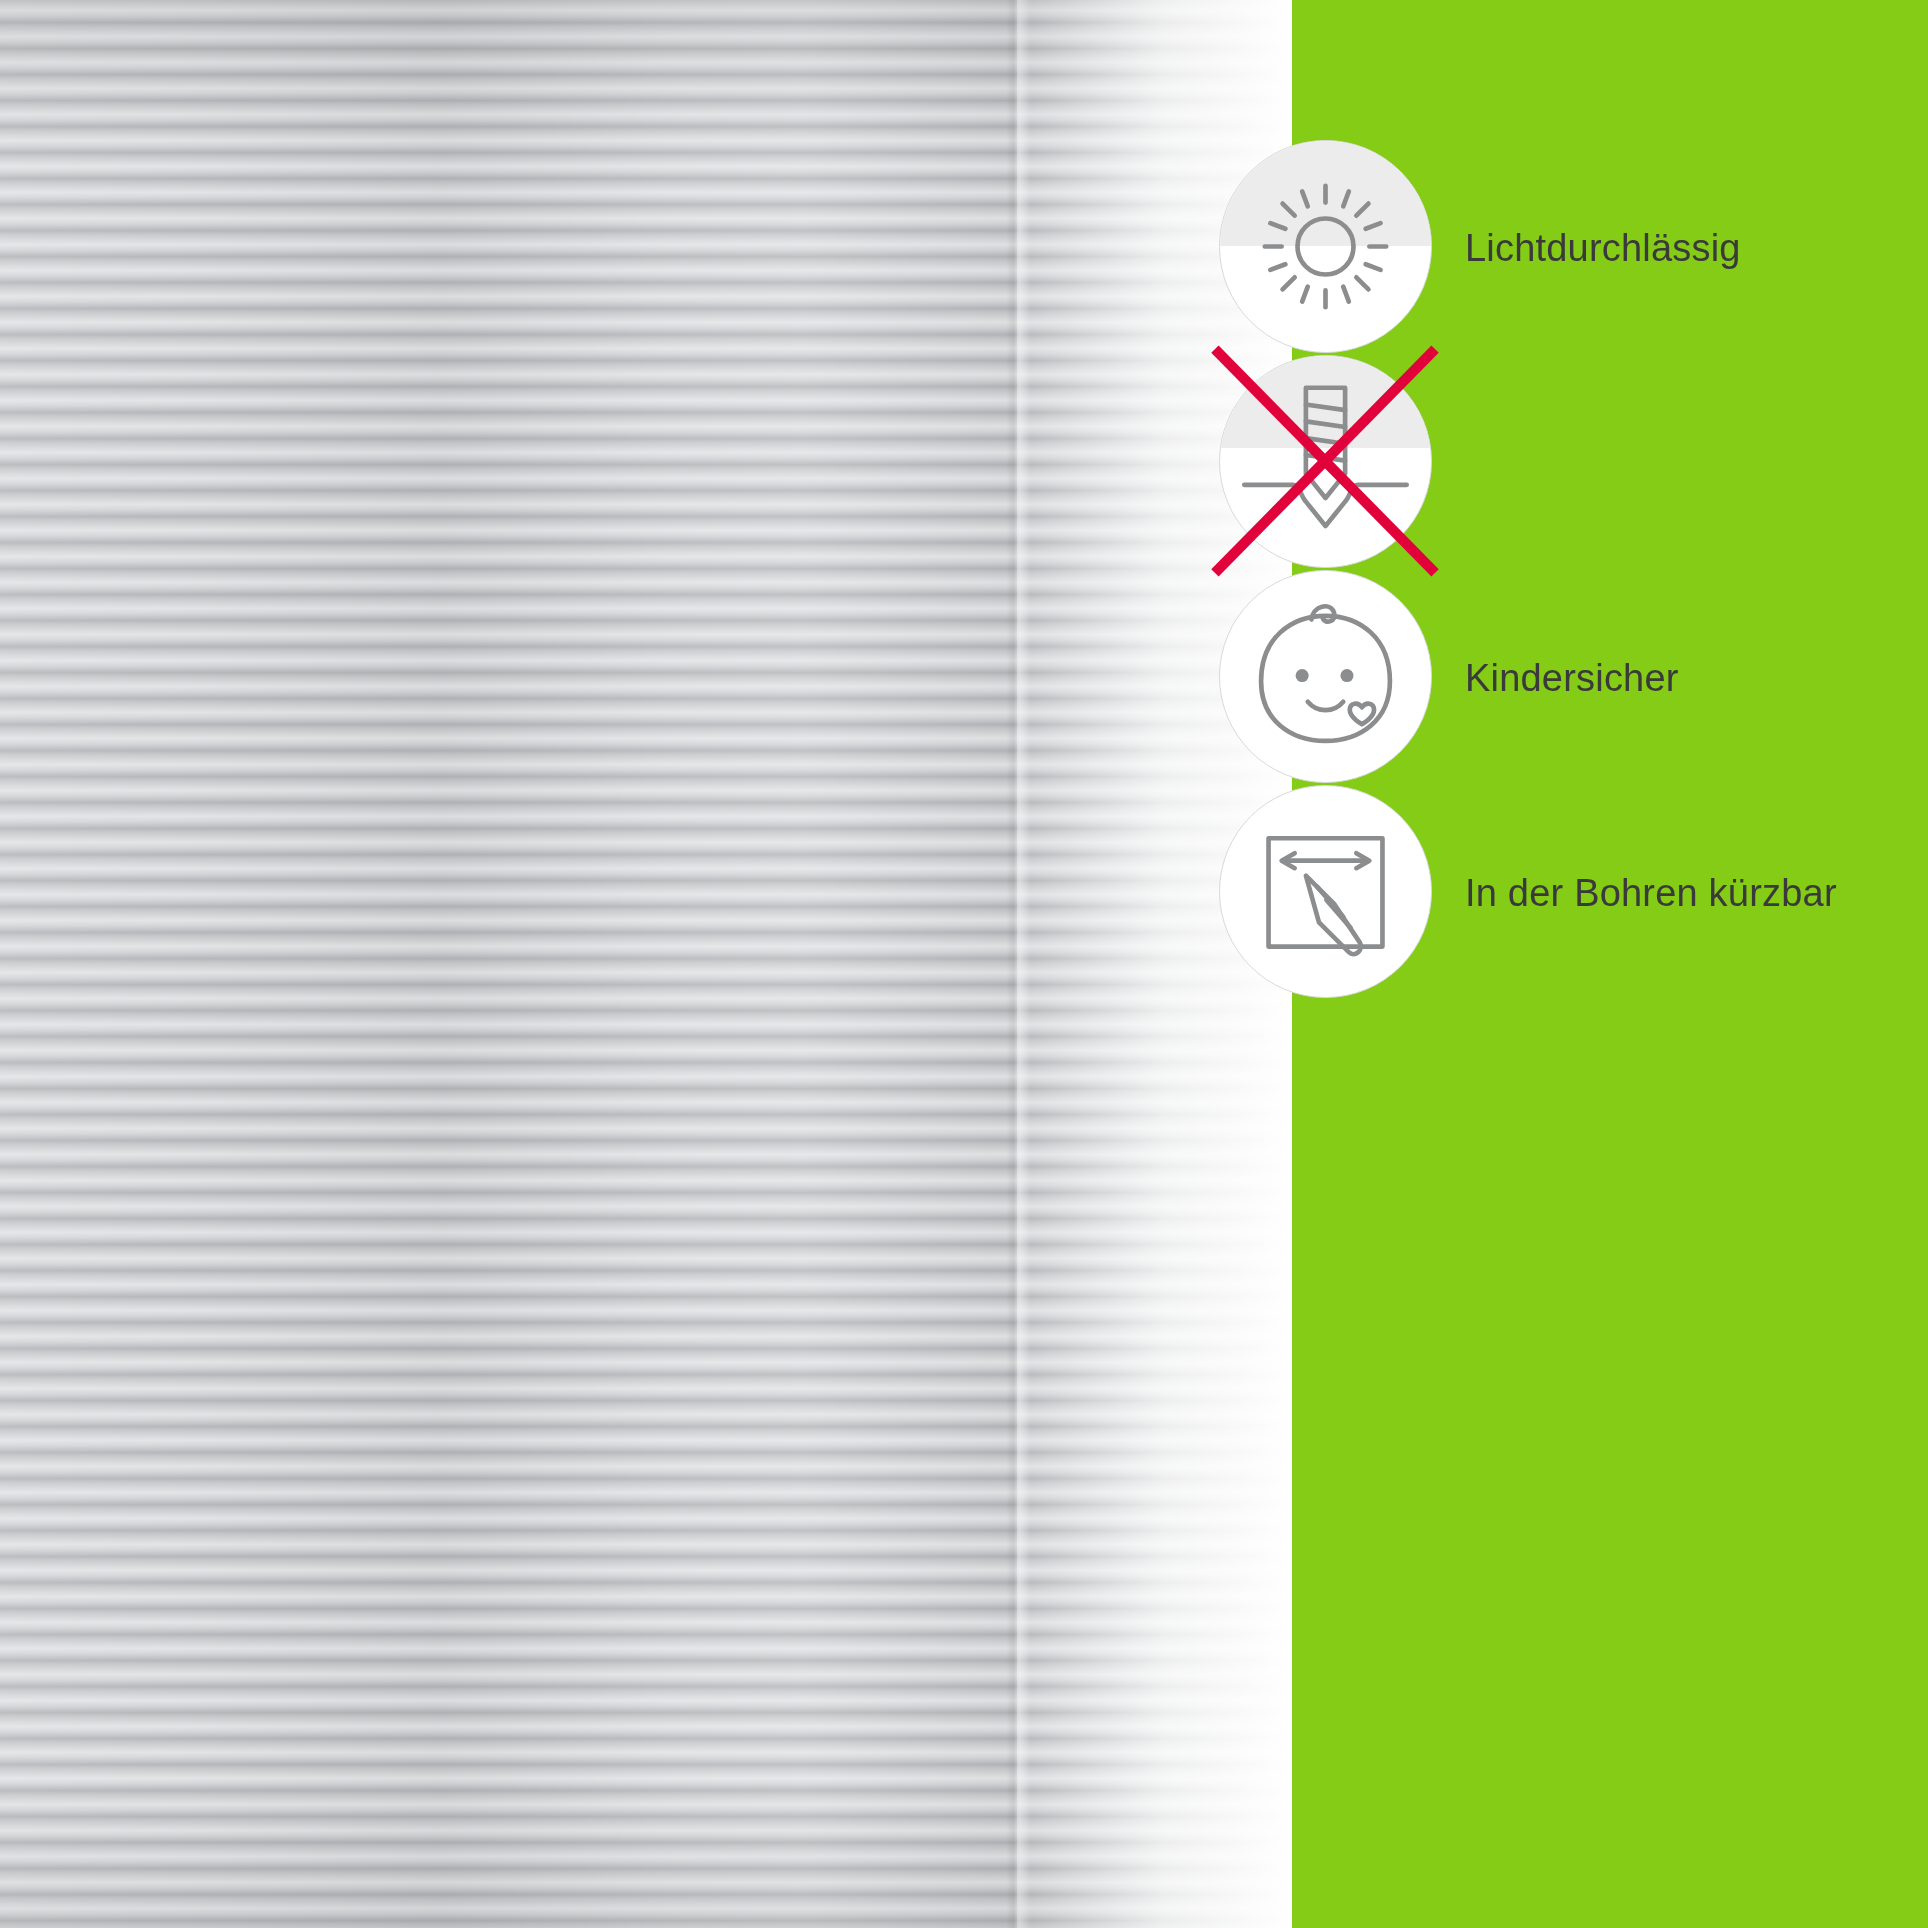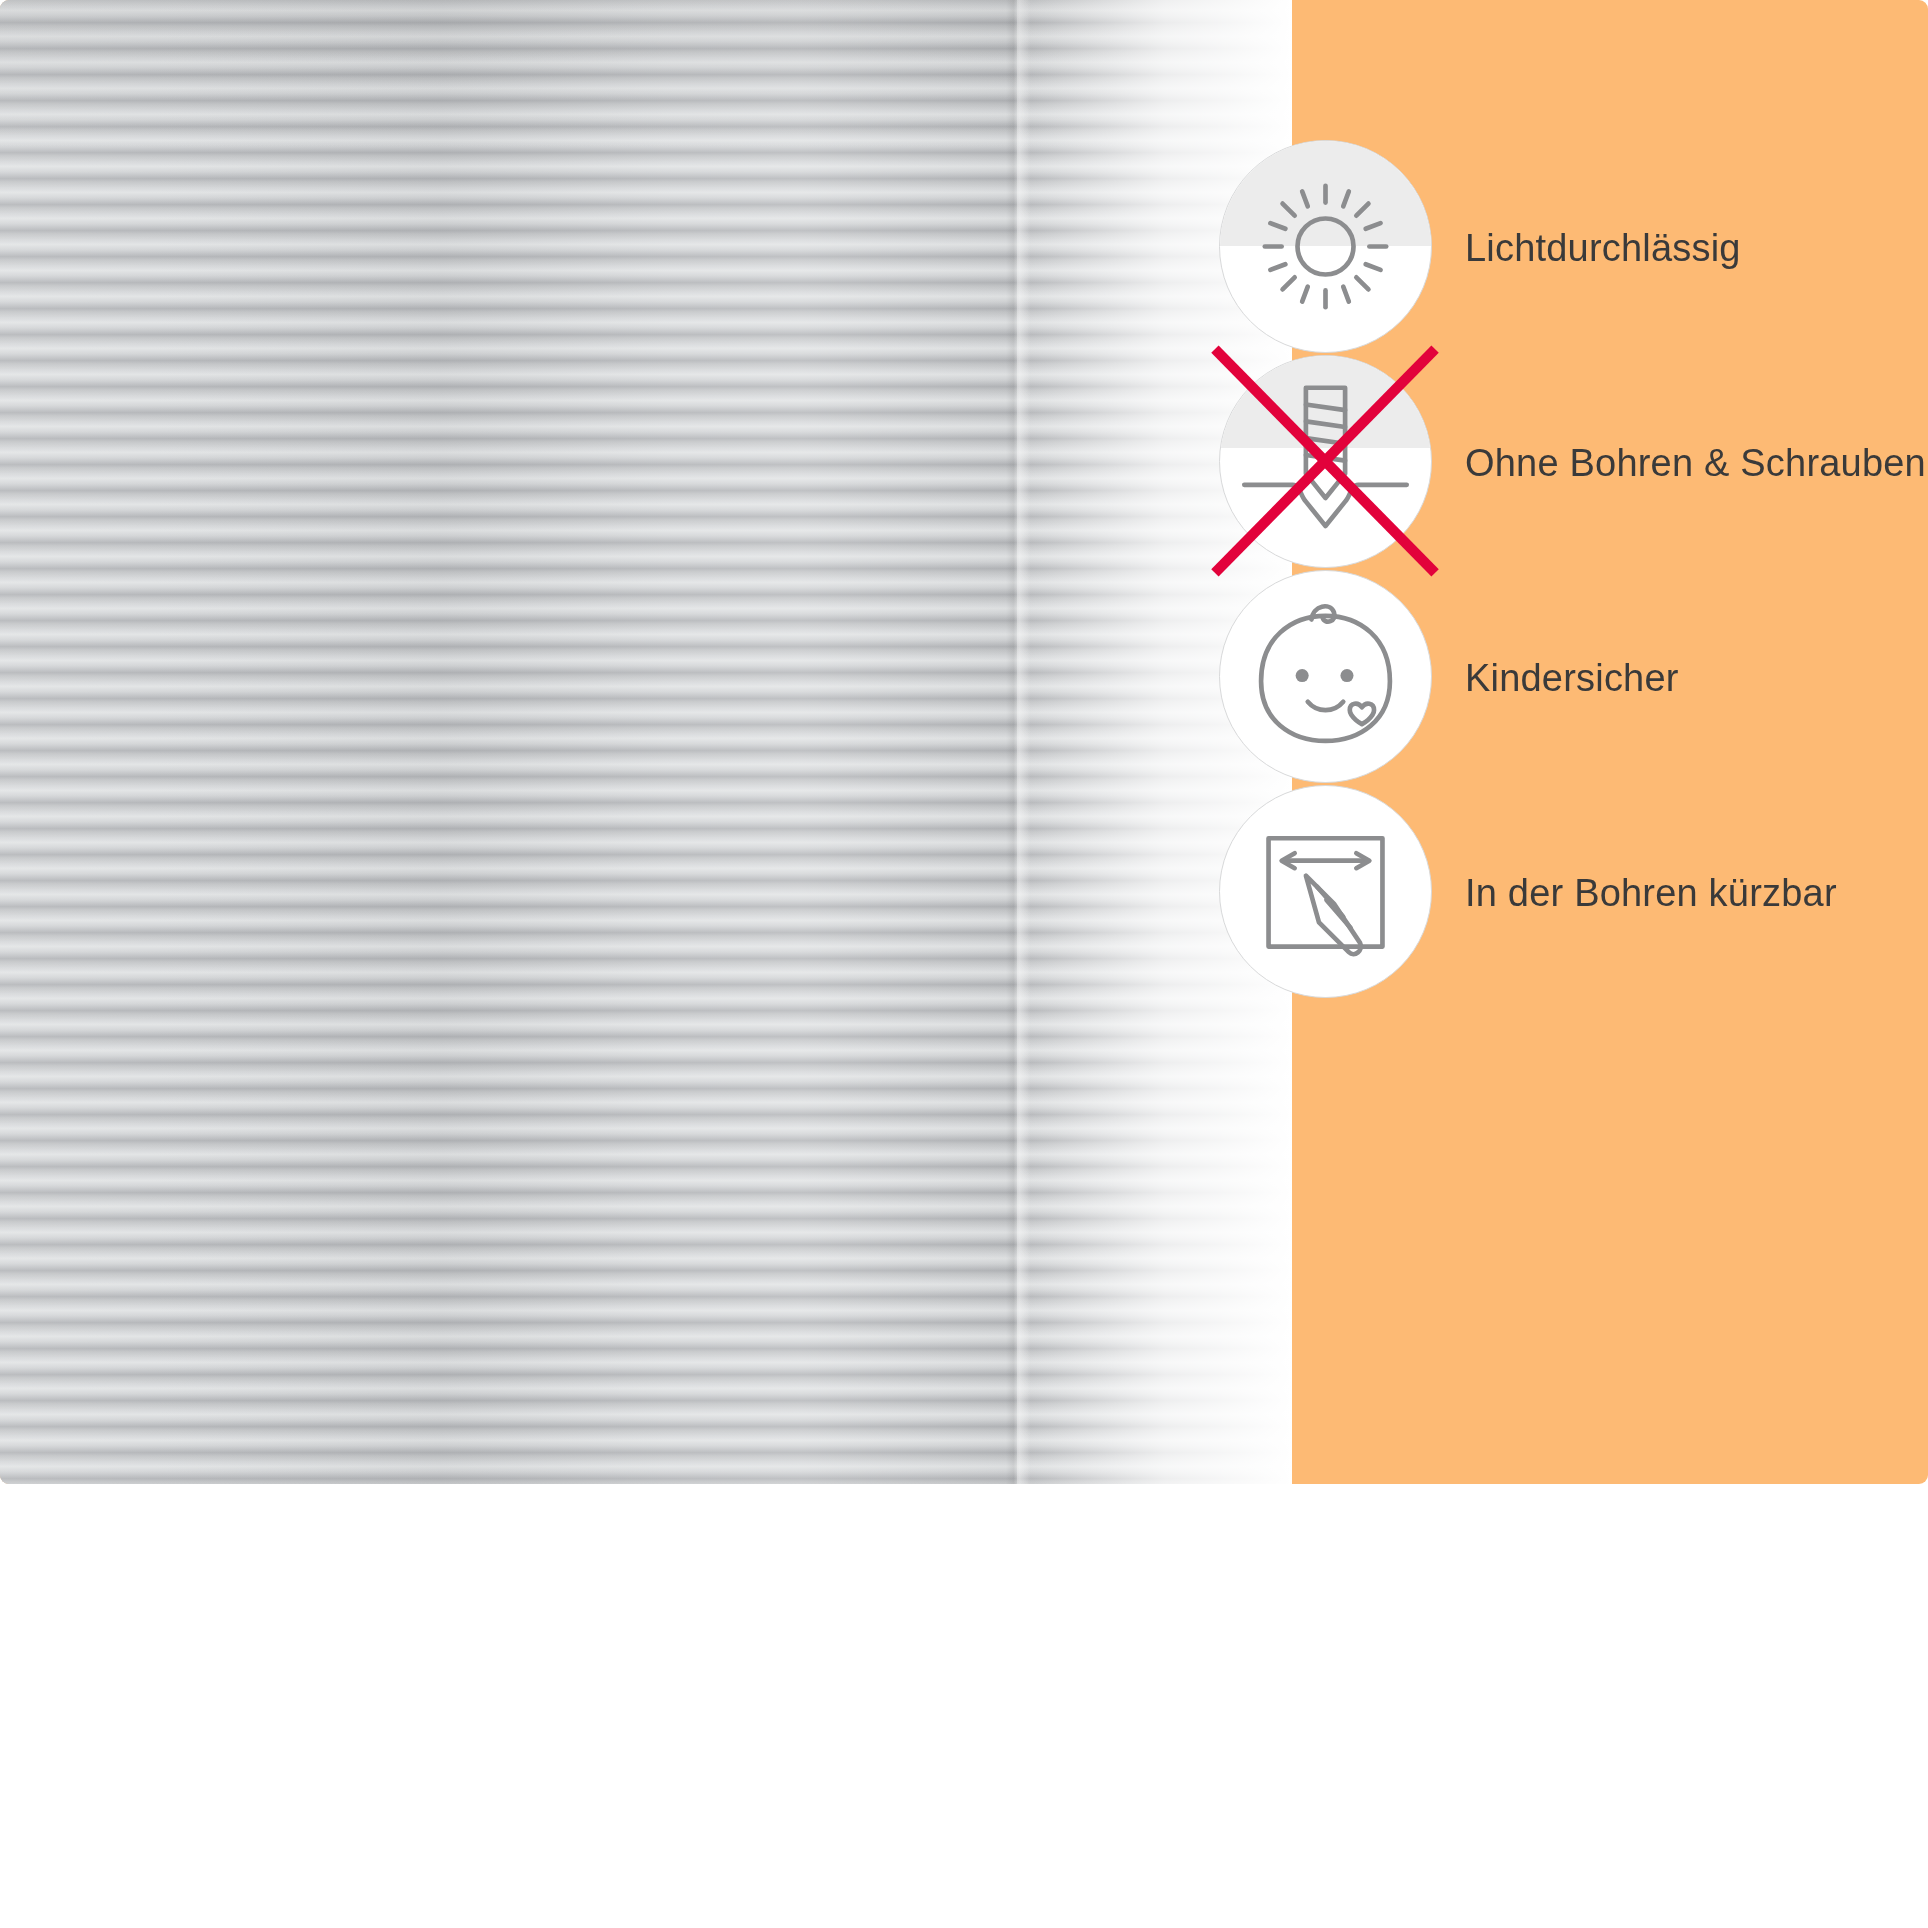--- a/index.html
+++ b/index.html
@@ -10,24 +10,23 @@
   body {
     width: 1928px;
     height: 1928px;
     overflow: hidden;
     font-family: "Liberation Sans", sans-serif;
   }
 
   #page {
     position: relative;
     width: 1928px;
-    height: 1484px;
-    background: #fdba74;
-    overflow: hidden;
-    border-radius: 9px;
+    height: 1928px;
+    background: #84cc16;
+    overflow: hidden;
   }
 
   
   #photo {
     position: absolute;
     left: 0;
     top: 0;
     width: 1292px;
     height: 1928px;
     overflow: hidden;
@@ -232,21 +231,20 @@
             </g>
           </svg>
         </div>
         <svg class="cross" viewBox="0 0 270 270" aria-hidden="true">
           <g stroke="#e2023b" stroke-width="11" stroke-linecap="butt">
             <line x1="18" y1="16" x2="252" y2="254"></line>
             <line x1="252" y1="16" x2="18" y2="254"></line>
           </g>
         </svg>
       </div>
-      <div class="feature-label">Ohne Bohren &amp; Schrauben</div>
     </div>
 
     <div class="feature-row">
       <div class="icon-wrap">
         <div class="icon-circle">
           <svg viewBox="0 0 226 226" aria-hidden="true">
             <g fill="none" stroke="#8c8d8f" stroke-width="5" stroke-linejoin="round" stroke-linecap="round">
               <path d="M44 118 C 44 72, 76 48, 113 48 C 150 48, 182 72, 182 118 C 182 160, 150 182, 113 182 C 76 182, 44 160, 44 118 Z"></path>
               <path d="M98 52 C 100 36, 118 34, 122 44 C 126 54, 112 58, 110 50"></path>
               <circle cx="88" cy="112" r="7" fill="#8c8d8f" stroke="none"></circle>

